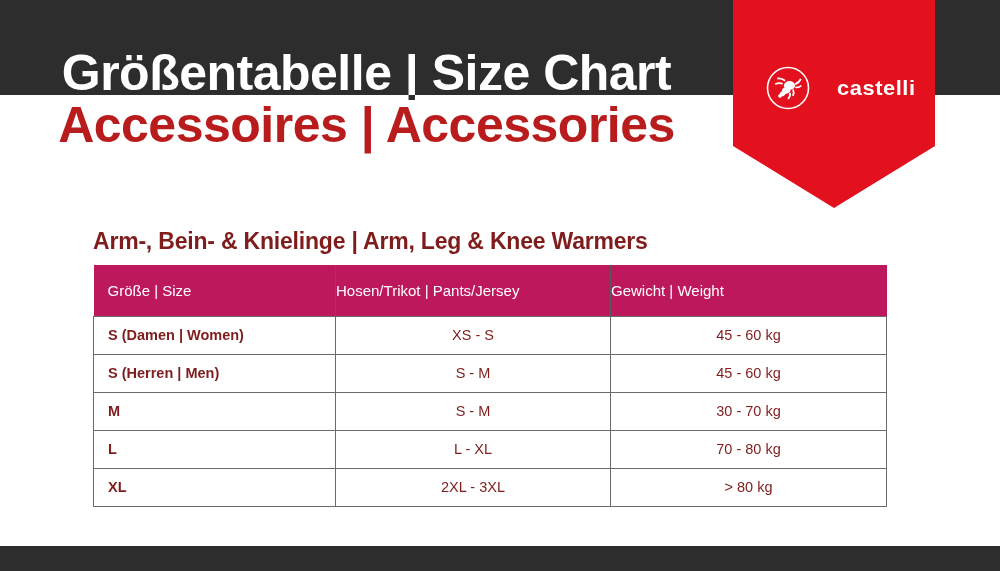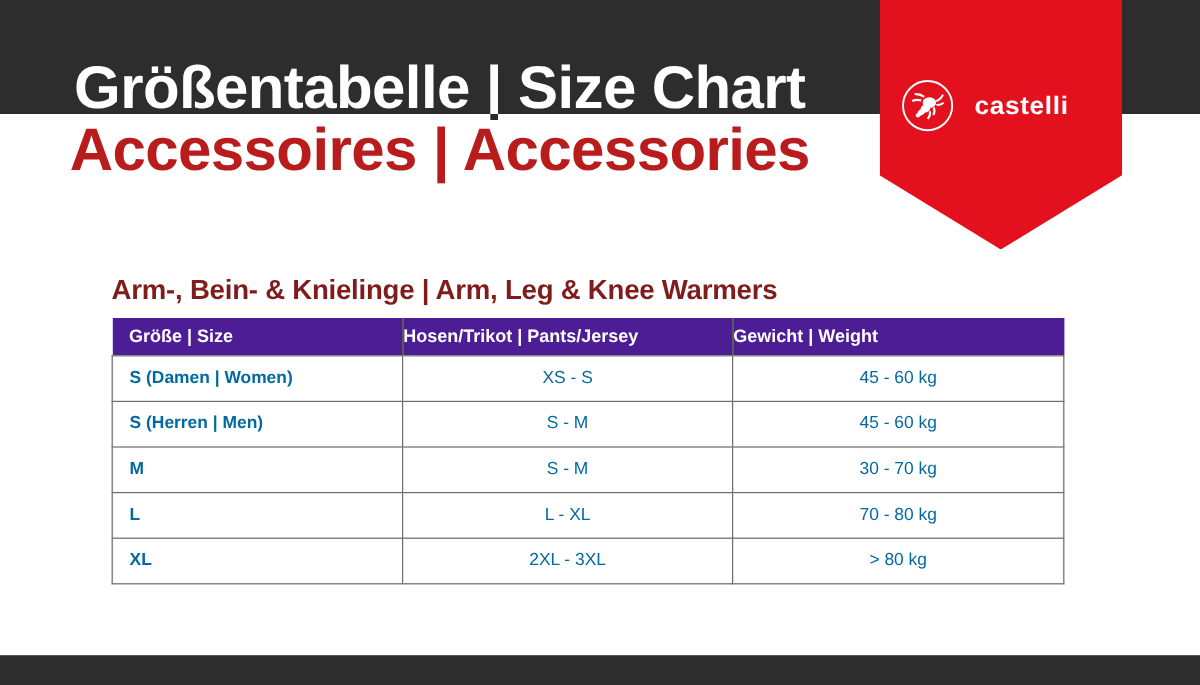--- a/index.html
+++ b/index.html
@@ -100,22 +100,22 @@
     z-index: 4;
   }
   .logo-row {
     position: absolute;
     left: 0;
     top: 63px;
     width: 202px;
     height: 50px;
     display: flex;
     align-items: center;
-    gap: 16px;
-    padding-left: 17px;
+    gap: 26px;
+    padding-left: 32px;
     box-sizing: border-box;
   }
   .logo-mark {
     width: 46px;
     height: 46px;
     flex: 0 0 46px;
   }
   .logo-wordmark {
     font-size: 21px;
     font-weight: bold;
@@ -147,39 +147,39 @@
     width: 793px;
     border-collapse: collapse;
     table-layout: fixed;
     z-index: 2;
   }
   .size-table col.c1 { width: 242px; }
   .size-table col.c2 { width: 275px; }
   .size-table col.c3 { width: 276px; }
 
   .size-table thead th {
-    background: #4c1d95;
+    background: #be185d;
     color: #ffffff;
     font-size: 15px;
-    font-weight: bold;
-    height: 31px;
+    font-weight: normal;
+    height: 51px;
     padding: 0 0 0 14px;
     text-align: left;
     border: none;
     box-sizing: border-box;
   }
   .size-table thead th.ctr {
     padding: 0;
     border-left: 1px solid #5a5a5a;
   }
 
   .size-table tbody td {
     height: 38px;
     font-size: 14.5px;
-    color: #0369a1;
+    color: #7f1d1d;
     border: 1px solid #6a6a6a;
     box-sizing: border-box;
     background: #ffffff;
   }
   .size-table tbody td.col-size {
     font-weight: bold;
     padding-left: 14px;
     text-align: left;
   }
   .size-table tbody td.col-fit,

